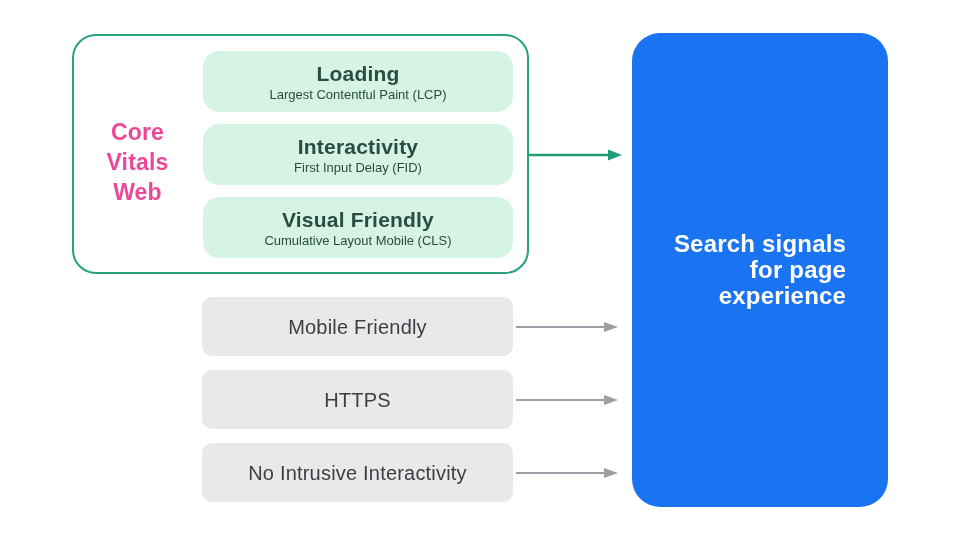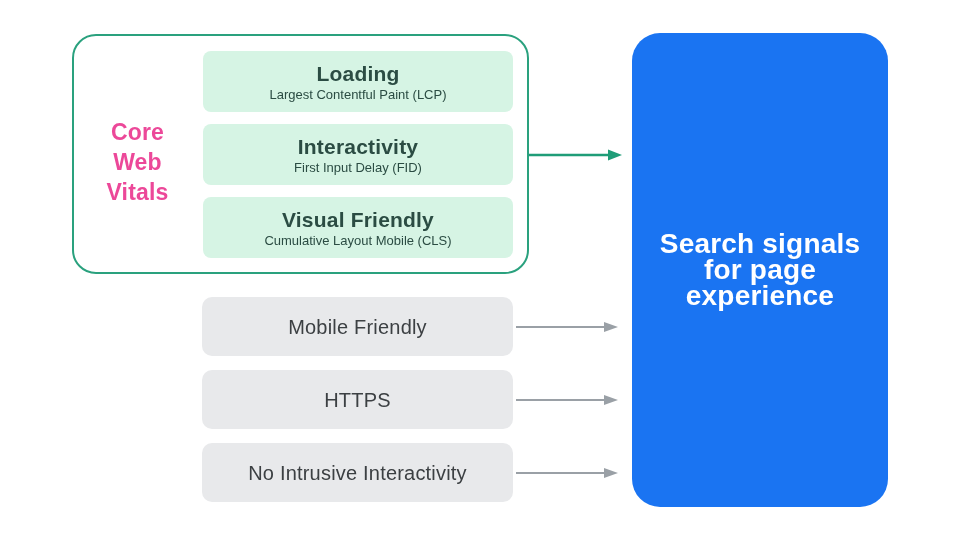--- a/index.html
+++ b/index.html
@@ -45,21 +45,21 @@
     box-sizing: border-box;
     display: flex;
     flex-direction: column;
     align-items: center;
     justify-content: center;
     text-align: center;
   }
   .pill.green {
     height: 61px;
     background: #d6f4e4;
-    border-radius: 8px;
+    border-radius: 16px;
   }
   .pill.green .pill-title {
     color: #2b4c43;
     font-size: 21px;
     font-weight: 700;
     line-height: 25px;
     letter-spacing: 0.2px;
   }
   .pill.green .pill-subtitle {
     color: #2b4c43;
@@ -99,39 +99,39 @@
     left: 632px; top: 33px;
     width: 256px; height: 474px;
     background: #1a74f2;
     border-radius: 28px;
     display: flex;
     align-items: center;
     justify-content: center;
   }
   .result-text {
     color: #ffffff;
-    text-align: center;
-    font-size: 28px;
+    text-align: right;
+    font-size: 24px;
     font-weight: 700;
     line-height: 26px;
     letter-spacing: 0.2px;
   }
   .result-text span { display: block; }
 </style>
 </head>
 <body>
 
 <div class="canvas">
 
   <div class="cwv-box"></div>
 
   <div class="cwv-label">
     <span>Core</span>
+    <span>Vitals</span>
     <span>Web</span>
-    <span>Vitals</span>
   </div>
 
   <div class="pill green pill-green-1">
     <div class="pill-title">Loading</div>
     <div class="pill-subtitle">Largest Contentful Paint (LCP)</div>
   </div>
 
   <div class="pill green pill-green-2">
     <div class="pill-title">Interactivity</div>
     <div class="pill-subtitle">First Input Delay (FID)</div>

